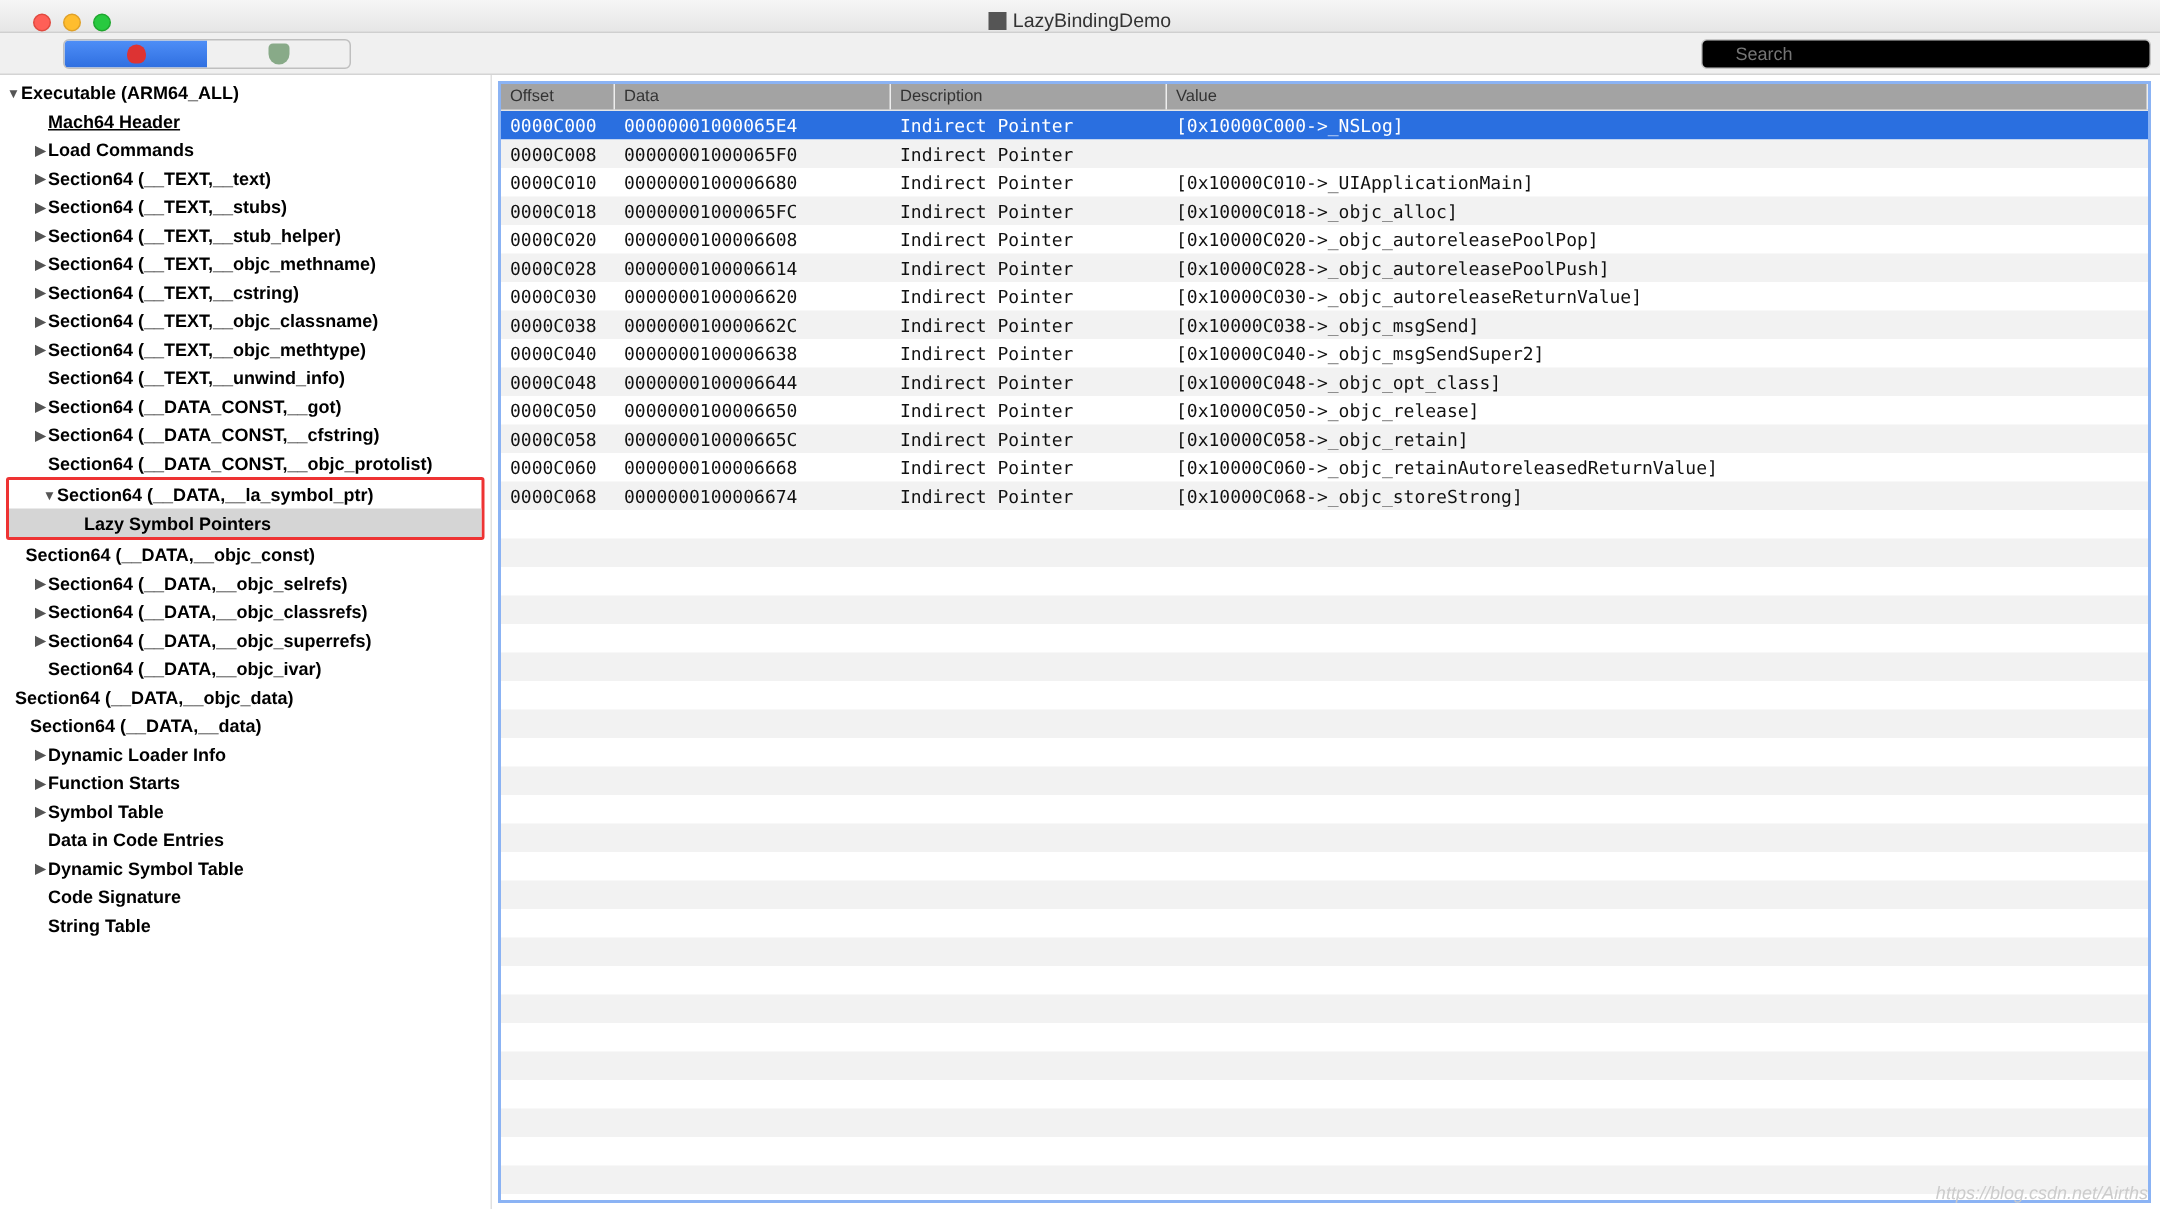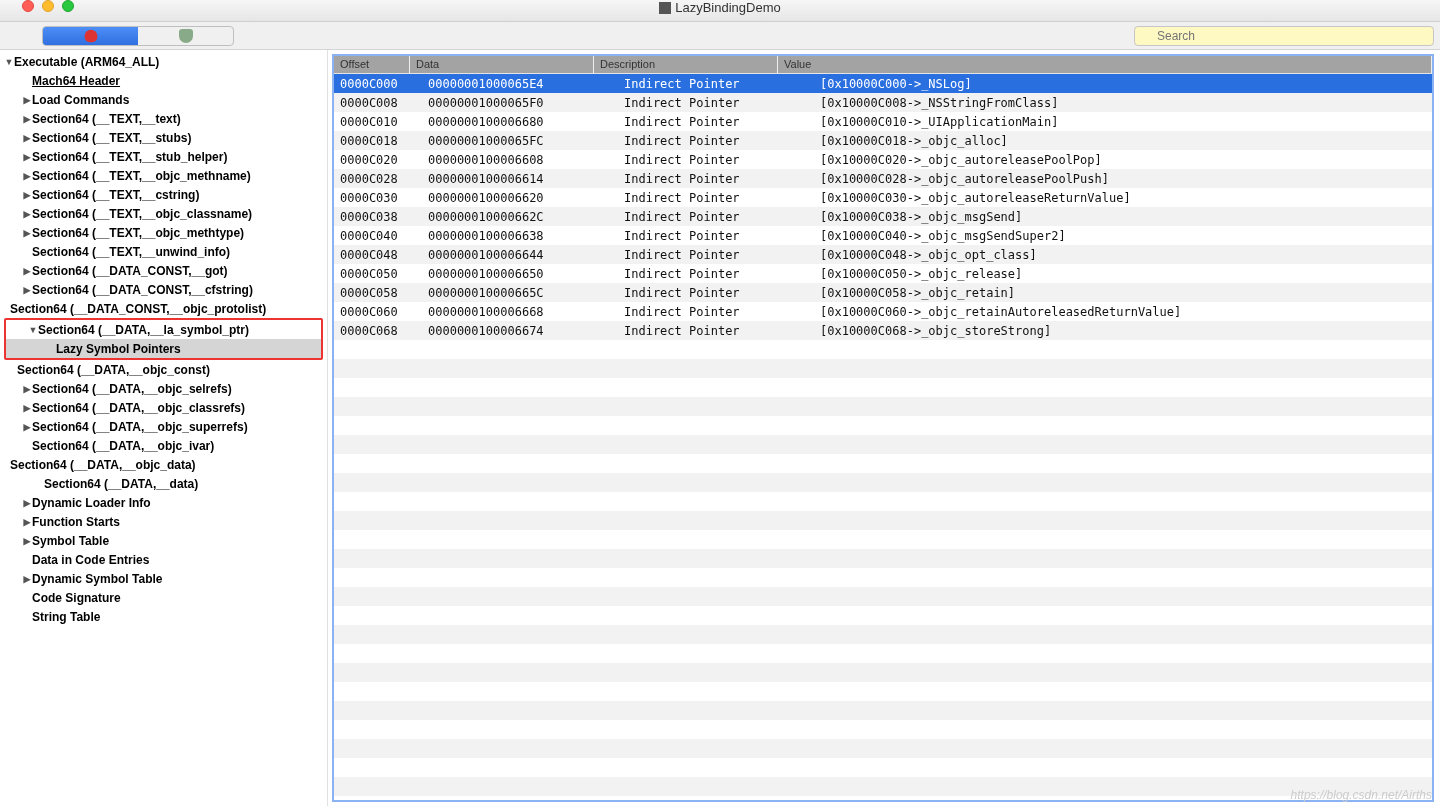--- a/index.html
+++ b/index.html
@@ -10,21 +10,21 @@
   width: 1440px;
   height: 806px;
   overflow: hidden;
   position: relative;
 }
 .titlebar {
   height: 22px;
   background: linear-gradient(#f6f6f6,#e6e6e6);
   border-bottom: 1px solid #cfcfcf;
   display: flex;
-  align-items: flex-start;
+  align-items: flex-end;
   position: relative;
   padding-left: 12px;
 }
 .traffic { display: flex; gap: 8px; padding-left: 10px; }
 .tl { width: 12px; height: 12px; border-radius: 50%; }
 .tr { background: #ff5f57; border:1px solid #e1493f; }
 .ty { background: #ffbd2e; border:1px solid #e0a128; }
 .tg { background: #28c940; border:1px solid #1fa72f; }
 .wtitle { position:absolute; left:0; right:0; text-align:center; font-size:13px; color:#333; display:flex; justify-content:center; align-items:center; gap:4px;}
 .wicon { width:12px; height:12px; background:#555; display:inline-block;}
@@ -33,40 +33,40 @@
   display:flex; align-items:center; padding:0 6px;
 }
 .seg { display:flex; margin-left:36px; border:1px solid #bfbfbf; border-radius:4px; overflow:hidden; height:20px; width:192px; }
 .seg .half { flex:1; display:flex; align-items:center; justify-content:center; position:relative;}
 .seg .half:first-child { background:linear-gradient(#4e8ef7,#2f6fe0); }
 .seg .apple { width:14px; height:14px; background:#d33; border-radius:50% 50% 40% 40%; transform:scale(.9);}
 .seg .jar { width:14px; height:14px; background:#8a8; border-radius:3px 3px 50% 50%; }
 .searchwrap { margin-left:auto; display:flex; align-items:center; }
 .search {
   width: 300px; height:20px; border:1px solid #c6c6c6; border-radius:4px;
-  background:#fef9c3; padding:0 6px 0 22px; font-size:12px; color:#888;
+  background:#000000; padding:0 6px 0 22px; font-size:12px; color:#888;
   position:relative;
 }
 .search-icon { position:absolute; left:6px; top:50%; transform:translateY(-50%); width:12px; height:12px; border:1.5px solid #888; border-radius:50%;}
 .search-icon::after{content:""; position:absolute; width:4px; height:1.5px; background:#888; bottom:-2px; right:-3px; transform:rotate(45deg);}
 .searchbox{ position:relative;}
 .content { display:flex; height:756px; }
 .sidebar { width:328px; background:#fff; border-right:1px solid #e0e0e0; overflow:auto; padding-top:2px;}
 .main { flex:1; background:#fff; padding:4px 6px 4px 4px;}
 .tree-item { height:19px; display:flex; align-items:center; font-size:12px; color:#000; font-weight:600; cursor:default; white-space:nowrap;}
 .arrow { width:10px; text-align:center; font-size:9px; color:#555; display:inline-block;}
 .tree-item .lbl{ }
 .highlighted { border:2px solid #e33; border-radius:2px; }
 .leaf-sel { background:#d5d5d5; }
 .tablewrap { border:2px solid #8bb3f4; height:100%; display:flex; flex-direction:column;}
 .thead { display:flex; height:18px; background:#a3a3a3; border-bottom:1px solid #e5e5e5; font-size:11px; color:#333; }
 .thead .col { padding:2px 6px; border-right:1px solid #eee;}
 .col-off{ width:76px;} .col-data{ width:184px;} .col-desc{ width:184px;} .col-val{ flex:1;}
 .tbody { flex:1; overflow:auto; font-family: Menlo, "Andale Mono", monospace; font-size:12px; color:#111;}
-.row { display:flex; height:19px; align-items:center;gap:12px;}
+.row { display:flex; height:19px; align-items:center;}
 .row:nth-child(even){ background:#f2f2f2;}
 .row.sel { background:#2a6fe0; color:#fff; }
 .row .col { padding:0 6px; white-space:nowrap; overflow:hidden;}
 .watermark { position:absolute; right:8px; bottom:4px; color:#ccc; font-size:12px; font-style:italic;}
 </style>
 </head>
 <body>
 
 <div class="titlebar">
   <div class="traffic">
@@ -145,21 +145,21 @@
           <span class="lbl">Section64 (__TEXT,__unwind_info)</span>
         </div>
         <div class="tree-item" style="padding-left: 22px;">
           <span class="arrow">▶</span>
           <span class="lbl">Section64 (__DATA_CONST,__got)</span>
         </div>
         <div class="tree-item" style="padding-left: 22px;">
           <span class="arrow">▶</span>
           <span class="lbl">Section64 (__DATA_CONST,__cfstring)</span>
         </div>
-        <div class="tree-item" style="">
+        <div class="tree-item" style="padding-left: 22px;">
           <span class="arrow"></span>
           <span class="lbl">Section64 (__DATA_CONST,__objc_protolist)</span>
         </div>
         <div class="highlighted" style="margin: 0px 4px;">
           <div class="tree-item" style="padding-left: 22px;">
             <span class="arrow">▼</span>
             <span class="lbl">Section64 (__DATA,__la_symbol_ptr)</span>
           </div>
           <div class="tree-item leaf-sel" style="padding-left: 40px;">
             <span class="arrow"></span>
@@ -183,21 +183,21 @@
           <span class="lbl">Section64 (__DATA,__objc_superrefs)</span>
         </div>
         <div class="tree-item" style="padding-left: 22px;">
           <span class="arrow"></span>
           <span class="lbl">Section64 (__DATA,__objc_ivar)</span>
         </div>
         <div class="tree-item" style="">
           <span class="arrow"></span>
           <span class="lbl">Section64 (__DATA,__objc_data)</span>
         </div>
-        <div class="tree-item" style="padding-left: 34px;">
+        <div class="tree-item" style="padding-left: 10px;">
           <span class="arrow"></span>
           <span class="lbl">Section64 (__DATA,__data)</span>
         </div>
         <div class="tree-item" style="padding-left: 22px;">
           <span class="arrow">▶</span>
           <span class="lbl">Dynamic Loader Info</span>
         </div>
         <div class="tree-item" style="padding-left: 22px;">
           <span class="arrow">▶</span>
           <span class="lbl">Function Starts</span>
@@ -237,21 +237,20 @@
           <div class="row sel">
             <div class="col col-off">0000C000</div>
             <div class="col col-data">00000001000065E4</div>
             <div class="col col-desc">Indirect Pointer</div>
             <div class="col col-val">[0x10000C000-&gt;_NSLog]</div>
           </div>
           <div class="row">
             <div class="col col-off">0000C008</div>
             <div class="col col-data">00000001000065F0</div>
             <div class="col col-desc">Indirect Pointer</div>
-            <div class="col col-val">[0x10000C008-&gt;_NSStringFromClass]</div>
           </div>
           <div class="row">
             <div class="col col-off">0000C010</div>
             <div class="col col-data">0000000100006680</div>
             <div class="col col-desc">Indirect Pointer</div>
             <div class="col col-val">[0x10000C010-&gt;_UIApplicationMain]</div>
           </div>
           <div class="row">
             <div class="col col-off">0000C018</div>
             <div class="col col-data">00000001000065FC</div>

